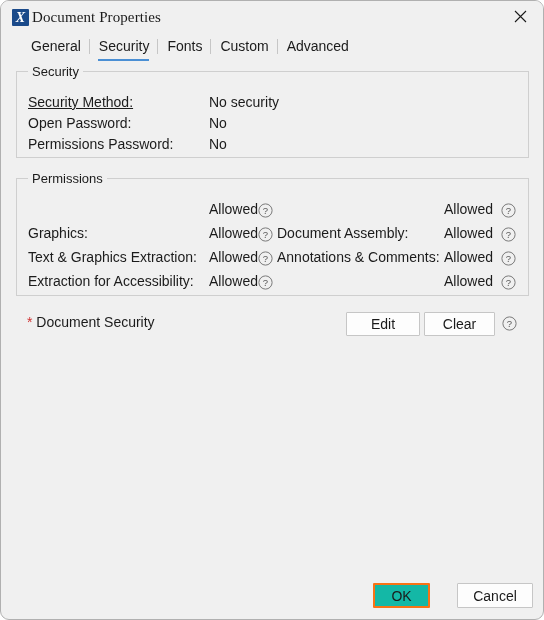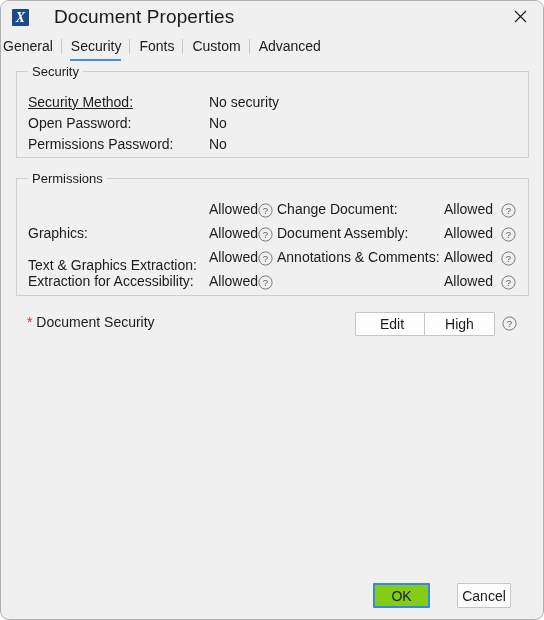--- a/index.html
+++ b/index.html
@@ -51,24 +51,25 @@
     height: 19px;
     line-height: 19px;
     text-align: center;
     color: #ffffff;
     font-family: "Liberation Serif", serif;
     font-style: italic;
     font-size: 14px;
     font-weight: 700;
   }
   #title-text {
-    margin-left: 25px;
-    font-size: 19px;
+    margin-left: 3px;
+    font-size: 15px;
     color: #1b1b1b;
     letter-spacing: 0.1px;
+    font-family: Liberation Serif, serif;
   }
   #close-btn {
     position: absolute;
     right: 0; top: 0;
     width: 46px;
     height: 31px;
     display: flex;
     align-items: center;
     justify-content: center;
     border-top-right-radius: 8px;
@@ -76,21 +77,21 @@
   #close-btn svg { display: block; }
 
   
   #tabstrip {
     position: absolute;
     left: 0; top: 36px;
     width: 544px;
     height: 27px;
     display: flex;
     align-items: flex-start;
-    padding-left: 2px;
+    padding-left: 30px;
     box-sizing: border-box;
   }
   .tab {
     position: relative;
     font-size: 14px;
     color: #1b1b1b;
     padding: 0 9px 6px 9px;
     white-space: nowrap;
     line-height: 19px;
   }
@@ -181,42 +182,42 @@
     background: #fdfdfd;
     border: 1px solid #c6c6c6;
     font-size: 14px;
     color: #1b1b1b;
     display: flex;
     align-items: center;
     justify-content: center;
     font-family: "Liberation Sans", sans-serif;
     border-radius: 1px;
   }
-  #edit-button   { left: 354px; top: 311px; width: 74px; height: 24px; }
+  #edit-button   { left: 345px; top: 311px; width: 74px; height: 24px; }
   #clear-button  { left: 423px; top: 311px; width: 71px; height: 24px; }
   #docsec-help   { left: 501px; top: 315px; }
 
   
   #note {
     position: absolute;
     left: 26px;
     top: 426px;
     font-size: 13.5px;
     color: #1b1b1b;
     white-space: nowrap;
   }
 
   
   #ok-button {
     left: 372px; top: 582px; width: 57px; height: 25px;
-    border: 2px solid #3b82f6;
-    background: #84cc16;
+    border: 2px solid #f97316;
+    background: #14b8a6;
   }
   #cancel-button {
-    left: 456px; top: 582px; width: 54px; height: 25px;
+    left: 456px; top: 582px; width: 76px; height: 25px;
   }
 </style>
 </head>
 <body>
 
 <div id="dialog">
 
   <div id="titlebar">
     <div id="app-icon">
       <span class="glyph">X</span>
@@ -263,39 +264,38 @@
 
     <div class="row-label" style="left:11px; top:46px;">Graphics:</div>
     <div class="row-value" style="left:192px; top:46px;">Allowed</div>
     <div class="help-icon" style="left:241px; top:48px;">
       <svg width="15" height="15" viewBox="0 0 15 15">
           <circle cx="7.5" cy="7.5" r="6.6" fill="none" stroke="#7a7a7a" stroke-width="1"></circle>
           <text x="7.5" y="11" text-anchor="middle" font-family="Liberation Sans, sans-serif" font-size="9.5" fill="#555">?</text>
         </svg>
     </div>
 
-    <div class="row-label" style="left:11px; top:70px;margin-top:8px;">Text &amp; Graphics Extraction:</div>
+    <div class="row-label" style="left:11px; top:70px;">Text &amp; Graphics Extraction:</div>
     <div class="row-value" style="left:192px; top:70px;">Allowed</div>
     <div class="help-icon" style="left:241px; top:72px;">
       <svg width="15" height="15" viewBox="0 0 15 15">
           <circle cx="7.5" cy="7.5" r="6.6" fill="none" stroke="#7a7a7a" stroke-width="1"></circle>
           <text x="7.5" y="11" text-anchor="middle" font-family="Liberation Sans, sans-serif" font-size="9.5" fill="#555">?</text>
         </svg>
     </div>
 
     <div class="row-label" style="left:11px; top:94px;">Extraction for Accessibility:</div>
     <div class="row-value" style="left:192px; top:94px;">Allowed</div>
     <div class="help-icon" style="left:241px; top:96px;">
       <svg width="15" height="15" viewBox="0 0 15 15">
           <circle cx="7.5" cy="7.5" r="6.6" fill="none" stroke="#7a7a7a" stroke-width="1"></circle>
           <text x="7.5" y="11" text-anchor="middle" font-family="Liberation Sans, sans-serif" font-size="9.5" fill="#555">?</text>
         </svg>
     </div>
 
-    <div class="row-label" style="left:260px; top:22px;">Change Document:</div>
     <div class="row-value" style="left:427px; top:22px;">Allowed</div>
     <div class="help-icon" style="left:484px; top:24px;">
       <svg width="15" height="15" viewBox="0 0 15 15">
           <circle cx="7.5" cy="7.5" r="6.6" fill="none" stroke="#7a7a7a" stroke-width="1"></circle>
           <text x="7.5" y="11" text-anchor="middle" font-family="Liberation Sans, sans-serif" font-size="9.5" fill="#555">?</text>
         </svg>
     </div>
 
     <div class="row-label" style="left:260px; top:46px;">Document Assembly:</div>
     <div class="row-value" style="left:427px; top:46px;">Allowed</div>
@@ -323,21 +323,21 @@
         </svg>
     </div>
   </div>
 
   <div id="docsec-label">
     <span class="star">*</span>
     <span>Document Security</span>
   </div>
 
   <div class="pushbtn" id="edit-button">Edit</div>
-  <div class="pushbtn" id="clear-button">High</div>
+  <div class="pushbtn" id="clear-button">Clear</div>
   <div class="help-icon" id="docsec-help">
     <svg width="15" height="15" viewBox="0 0 15 15">
         <circle cx="7.5" cy="7.5" r="6.6" fill="none" stroke="#7a7a7a" stroke-width="1"></circle>
         <text x="7.5" y="11" text-anchor="middle" font-family="Liberation Sans, sans-serif" font-size="9.5" fill="#555">?</text>
       </svg>
   </div>
 
 
   <div class="pushbtn" id="ok-button">OK</div>
   <div class="pushbtn" id="cancel-button">Cancel</div>

